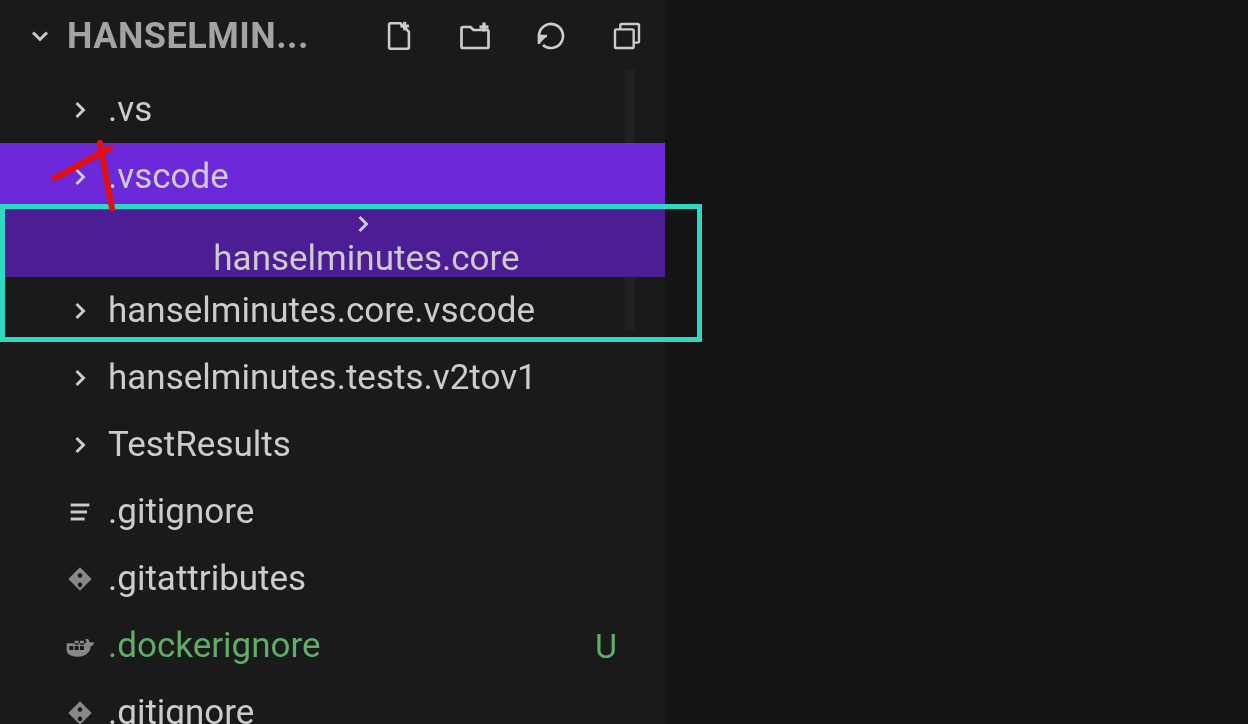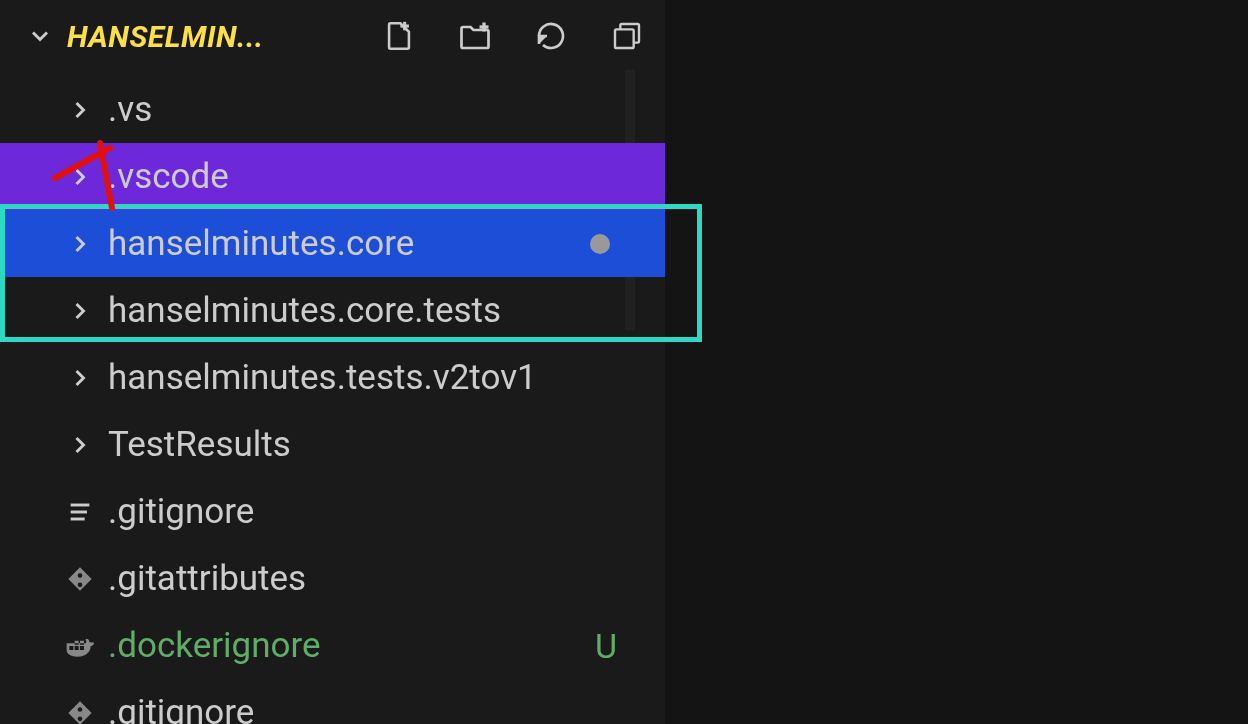--- a/index.html
+++ b/index.html
@@ -41,25 +41,24 @@
     
     .chevron-down {
       width: 30px;
       height: 30px;
       display: flex;
       align-items: center;
       justify-content: center;
     }
     
     .title-text {
-      font-size: 30px;
+      font-size: 36px;
       font-weight: 700;
-      color: #fde047;
+      color: #a3a3a3;
       letter-spacing: 0.5px;
-      font-style: italic;
     }
     
     .toolbar {
       display: flex;
       gap: 40px;
       align-items: center;
     }
     
     .toolbar-icon {
       width: 36px;
@@ -77,21 +76,22 @@
     .tree-row {
       display: flex;
       align-items: center;
       height: 67px;
       padding-left: 60px;
       position: relative;
       cursor: pointer;
     }
     
     .tree-row.selected {
-      background: #1d4ed8;
+      background: #4c1d95;
+      flex-direction: column;
     }
     
     .tree-row.hovered {
       background: #6d28d9;
     }
     
     .chevron-wrapper {
       width: 40px;
       display: flex;
       align-items: center;
@@ -236,21 +236,21 @@
       <span class="tree-label">hanselminutes.core</span>
       <span class="status-dot"></span>
     </div>
 
     <div class="tree-row">
       <span class="chevron-wrapper">
         <svg width="28" height="28" viewBox="0 0 24 24" fill="none" stroke="#cccccc" stroke-width="2.5">
           <polyline points="9 6 15 12 9 18"></polyline>
         </svg>
       </span>
-      <span class="tree-label">hanselminutes.core.tests</span>
+      <span class="tree-label">hanselminutes.core.vscode</span>
     </div>
 
     <div class="tree-row">
       <span class="chevron-wrapper">
         <svg width="28" height="28" viewBox="0 0 24 24" fill="none" stroke="#cccccc" stroke-width="2.5">
           <polyline points="9 6 15 12 9 18"></polyline>
         </svg>
       </span>
       <span class="tree-label">hanselminutes.tests.v2tov1</span>
     </div>

